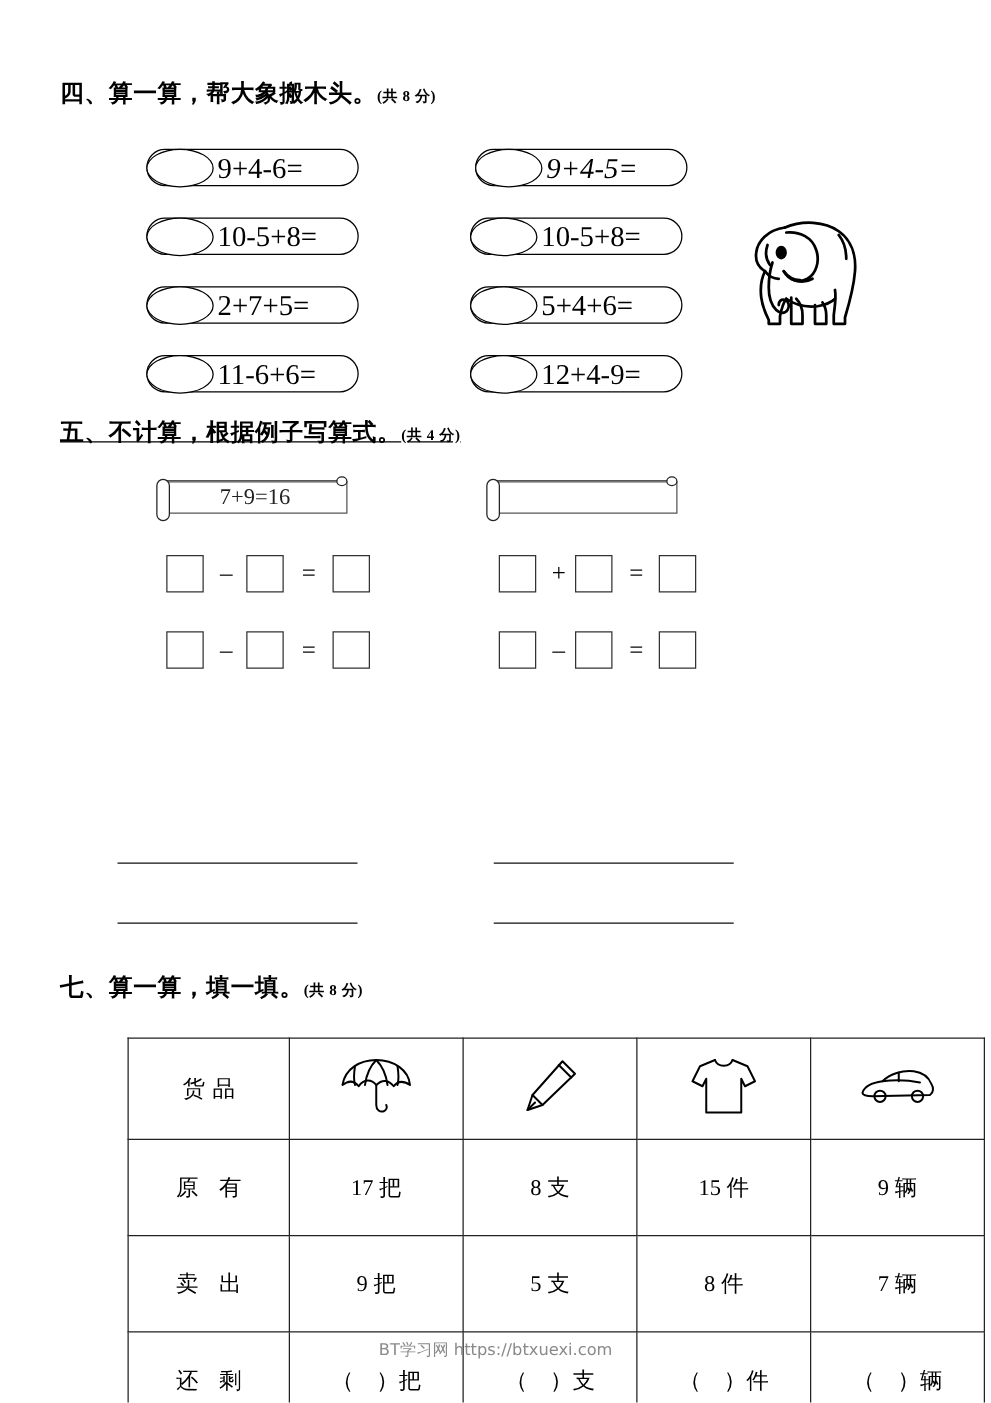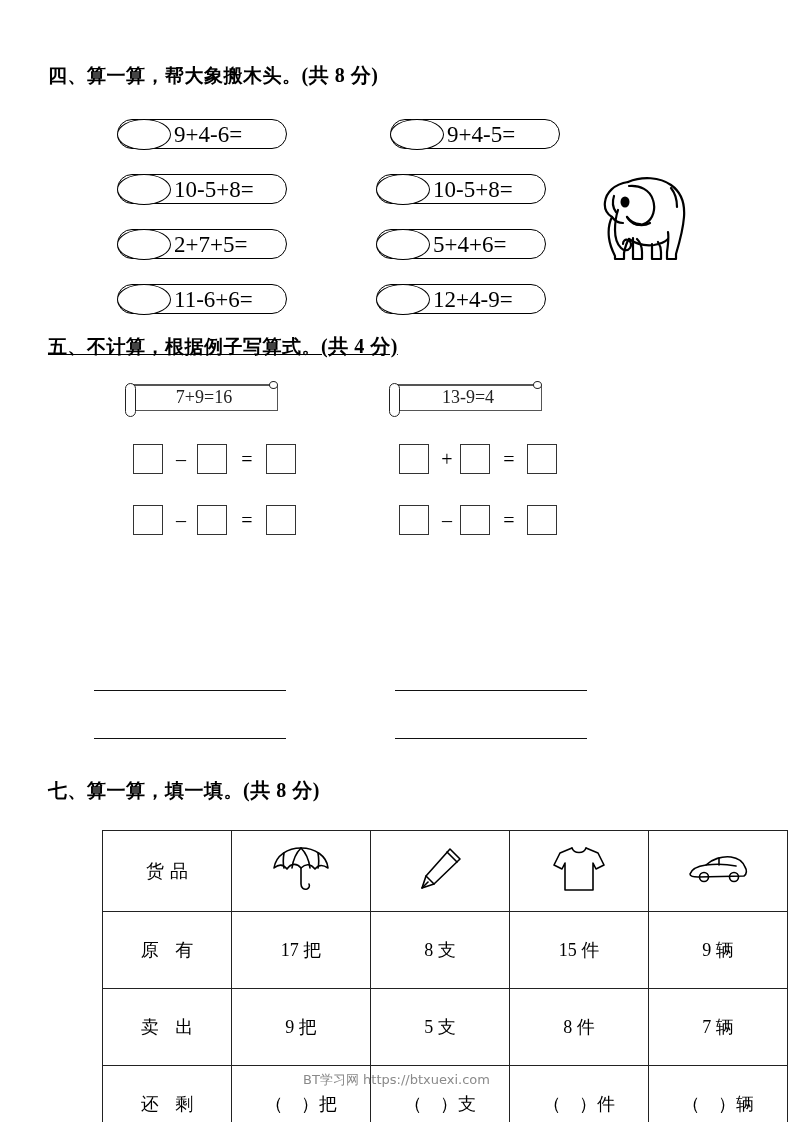--- a/index.html
+++ b/index.html
@@ -27,21 +27,21 @@
   .heading {
     position: absolute;
     font-family: "DejaVu Sans", "Liberation Sans", sans-serif;
     font-weight: bold;
     font-size: 19px;
     letter-spacing: 0.5px;
     white-space: nowrap;
     color: #000;
   }
   .heading .pts {
-    font-size: 20px;
+    font-size: 12px;
     font-family: "Liberation Serif", serif;
     font-weight: bold;
   }
   .heading-wrap {
     position: absolute;
     font-family: "DejaVu Sans", "Liberation Sans", sans-serif;
     font-weight: bold;
     font-size: 19px;
     line-height: 42px;
     letter-spacing: 0.5px;
@@ -224,21 +224,21 @@
   </div>
   <div class="pill" style="left:117px; top:229px;">
     <div class="pill-oval"></div>
     <div class="pill-eq">2+7+5=</div>
   </div>
   <div class="pill" style="left:117px; top:284px;">
     <div class="pill-oval"></div>
     <div class="pill-eq">11-6+6=</div>
   </div>
 
-  <div class="pill" style="left:390px; top:119px;">
+  <div class="pill" style="left:380px; top:119px;font-style:italic;">
     <div class="pill-oval"></div>
     <div class="pill-eq">9+4-5=</div>
   </div>
   <div class="pill" style="left:376px; top:174px;">
     <div class="pill-oval"></div>
     <div class="pill-eq">10-5+8=</div>
   </div>
   <div class="pill" style="left:376px; top:229px;">
     <div class="pill-oval"></div>
     <div class="pill-eq">5+4+6=</div>
@@ -275,21 +275,20 @@
     <div class="scroll-top-line"></div>
     <div class="scroll-roll-left"></div>
     <div class="scroll-roll-topright"></div>
     <div class="scroll-text">7+9=16</div>
   </div>
   <div class="scroll-banner" style="left:382px; top:381px;">
     <div class="scroll-body"></div>
     <div class="scroll-top-line"></div>
     <div class="scroll-roll-left"></div>
     <div class="scroll-roll-topright"></div>
-    <div class="scroll-text">13-9=4</div>
   </div>
 
   <div class="sqbox" style="left:133px; top:444px;"></div>
   <div class="op" style="left:172px; top:444px;">–</div>
   <div class="sqbox" style="left:197px; top:444px;"></div>
   <div class="op" style="left:238px; top:444px;">=</div>
   <div class="sqbox" style="left:266px; top:444px;"></div>
 
   <div class="sqbox" style="left:399px; top:444px;"></div>
   <div class="op" style="left:438px; top:444px;">+</div>

